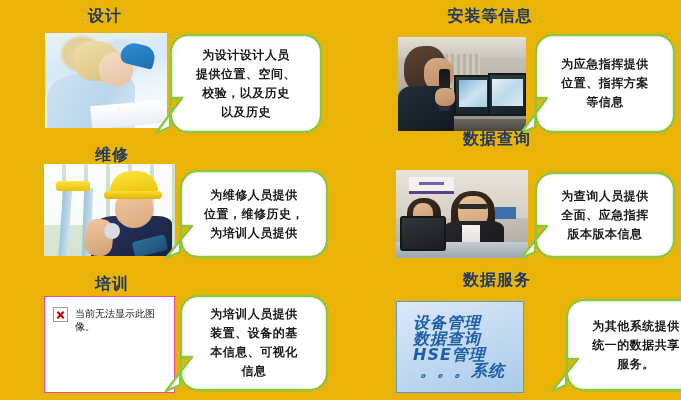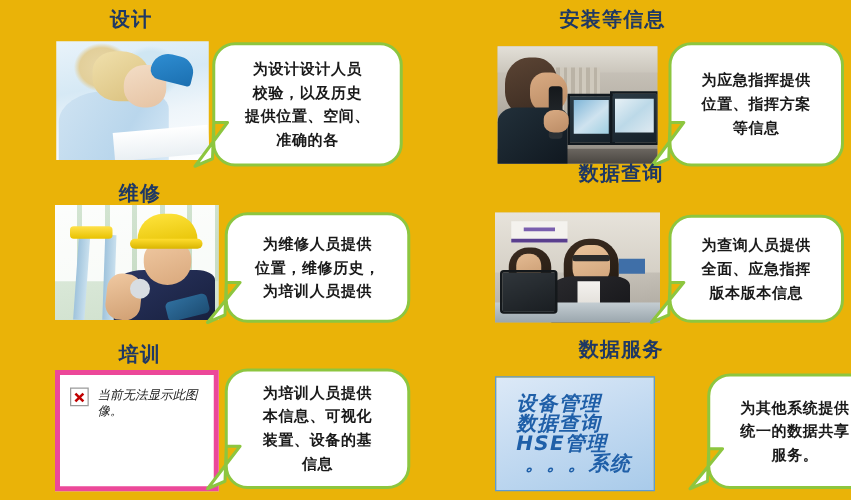--- a/index.html
+++ b/index.html
@@ -275,23 +275,22 @@
   }
   .ph-query-box {
     position:absolute; left:75%; top:42%; width:16%; height:14%;
     background:#3f6fa8;
   }
 
   
   .broken-img {
     position: absolute;
     background: #ffffff;
-    border: 4px solid #ec4899;
+    border: 1px solid #ec4899;
     box-sizing: border-box;
-    font-style: italic;
   }
   .broken-inner {
     display: flex;
     align-items: flex-start;
     gap: 7px;
     padding: 10px 8px 0 8px;
   }
   .broken-x {
     width: 15px;
     height: 15px;
@@ -384,23 +383,23 @@
     <span class="ph-design-hat"></span>
     <span class="ph-design-paper"></span>
   </div>
 
   <div class="callout" style="left:168px; top:32px; width:156px; height:103px;">
     <svg width="156" height="103" viewBox="0 0 156 103">
       <path d="M20 3 H136 A17 17 0 0 1 153 20 V83 A17 17 0 0 1 136 100 H20 A17 17 0 0 1 3 83 V66 L3 66 L2 95 L-12 101 L14 66 L3 66 V20 A17 17 0 0 1 20 3 Z" fill="#ffffff" stroke="#8DC63F" stroke-width="2.4" stroke-linejoin="round"></path>
     </svg>
     <div class="callout-text">
       <span>为设计设计人员</span>
+      <span>提供位置、空间、</span>
       <span>校验，以及历史</span>
-      <span>提供位置、空间、</span>
-      <span>准确的各</span>
+      <span>以及历史</span>
     </div>
   </div>
 
   <div class="section-title" style="left:425px; top:6px; width:130px;">安装等信息</div>
 
   <div class="photo ph-emerg" style="left:398px; top:37px; width:128px; height:94px;">
     <span class="ph-emerg-ceiling"></span>
     <span class="ph-emerg-curtain"></span>
     <span class="ph-emerg-mon1">
         <i></i>
@@ -492,22 +491,22 @@
       <span class="broken-text">当前无法显示此图像。</span>
     </div>
   </div>
 
   <div class="callout" style="left:178px; top:293px; width:152px; height:100px;">
     <svg width="152" height="100" viewBox="0 0 152 100">
       <path d="M20 3 H132 A17 17 0 0 1 149 20 V80 A17 17 0 0 1 132 97 H20 A17 17 0 0 1 3 80 V64 L3 64 L2 92 L-12 98 L14 64 L3 64 V20 A17 17 0 0 1 20 3 Z" fill="#ffffff" stroke="#8DC63F" stroke-width="2.4" stroke-linejoin="round"></path>
     </svg>
     <div class="callout-text">
       <span>为培训人员提供</span>
+      <span>装置、设备的基</span>
       <span>本信息、可视化</span>
-      <span>装置、设备的基</span>
       <span>信息</span>
     </div>
   </div>
 
   <div class="section-title" style="left:432px; top:270px; width:130px;">数据服务</div>
 
   <div class="sys-box" style="left:396px; top:301px; width:128px; height:92px;">
     <div class="sys-line">设备管理</div>
     <div class="sys-line">数据查询</div>
     <div class="sys-line">HSE管理</div>

